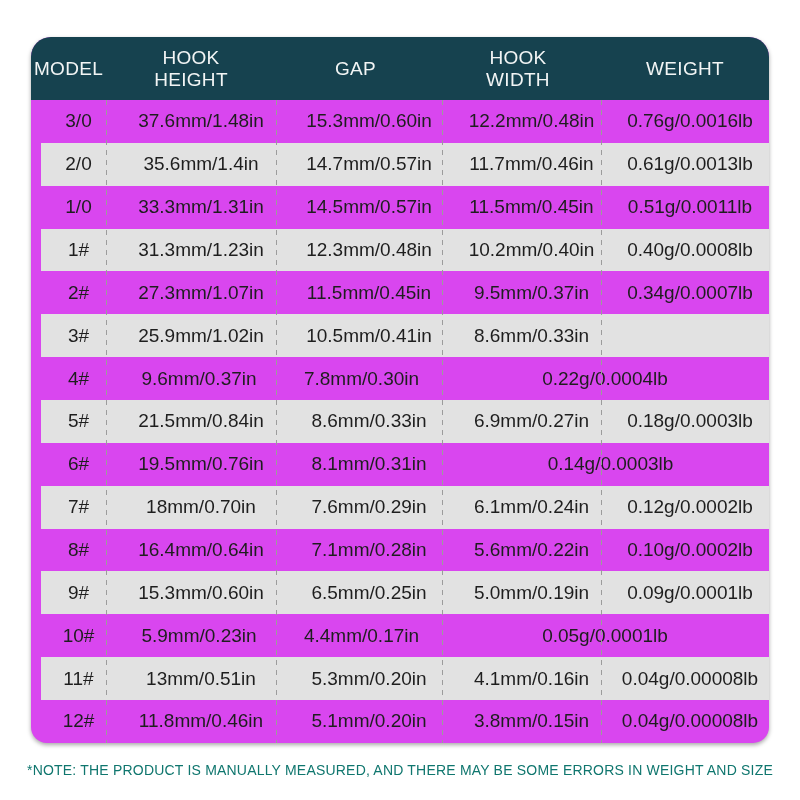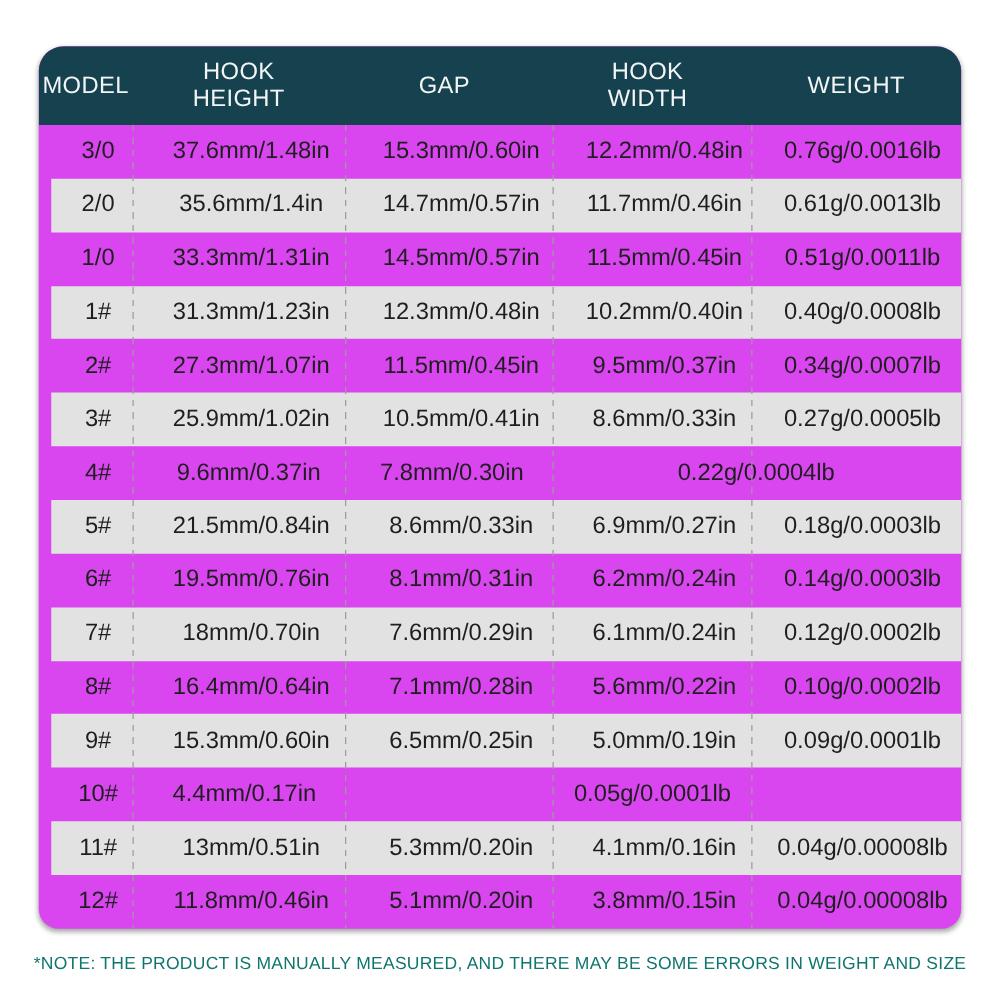--- a/index.html
+++ b/index.html
@@ -130,40 +130,38 @@
         <div class="cell c1">27.3mm/1.07in</div>
         <div class="cell c2">11.5mm/0.45in</div>
         <div class="cell c3">9.5mm/0.37in</div>
         <div class="cell c4">0.34g/0.0007lb</div>
       </div>
       <div class="row alt">
         <div class="cell c0">3#</div>
         <div class="cell c1">25.9mm/1.02in</div>
         <div class="cell c2">10.5mm/0.41in</div>
         <div class="cell c3">8.6mm/0.33in</div>
-        <div class="cell c4">0.27g/0.0005lb</div>
       </div>
       <div class="row">
         <div class="cell c0">4#</div>
         <div class="cell c2">9.6mm/0.37in</div>
         <div class="cell c3">7.8mm/0.30in</div>
         <div class="cell c4">0.22g/0.0004lb</div>
       </div>
       <div class="row alt">
         <div class="cell c0">5#</div>
         <div class="cell c1">21.5mm/0.84in</div>
         <div class="cell c2">8.6mm/0.33in</div>
         <div class="cell c3">6.9mm/0.27in</div>
         <div class="cell c4">0.18g/0.0003lb</div>
       </div>
       <div class="row">
         <div class="cell c0">6#</div>
         <div class="cell c1">19.5mm/0.76in</div>
         <div class="cell c2">8.1mm/0.31in</div>
-        <div class="cell c3">6.2mm/0.24in</div>
         <div class="cell c4">0.14g/0.0003lb</div>
       </div>
       <div class="row alt">
         <div class="cell c0">7#</div>
         <div class="cell c1">18mm/0.70in</div>
         <div class="cell c2">7.6mm/0.29in</div>
         <div class="cell c3">6.1mm/0.24in</div>
         <div class="cell c4">0.12g/0.0002lb</div>
       </div>
       <div class="row">
@@ -175,20 +173,21 @@
       </div>
       <div class="row alt">
         <div class="cell c0">9#</div>
         <div class="cell c1">15.3mm/0.60in</div>
         <div class="cell c2">6.5mm/0.25in</div>
         <div class="cell c3">5.0mm/0.19in</div>
         <div class="cell c4">0.09g/0.0001lb</div>
       </div>
       <div class="row">
         <div class="cell c0">10#</div>
+        <div class="cell c2">5.9mm/0.23in</div>
         <div class="cell c3">4.4mm/0.17in</div>
         <div class="cell c4">0.05g/0.0001lb</div>
       </div>
       <div class="row alt">
         <div class="cell c0">11#</div>
         <div class="cell c1">13mm/0.51in</div>
         <div class="cell c2">5.3mm/0.20in</div>
         <div class="cell c3">4.1mm/0.16in</div>
         <div class="cell c4">0.04g/0.00008lb</div>
       </div>

